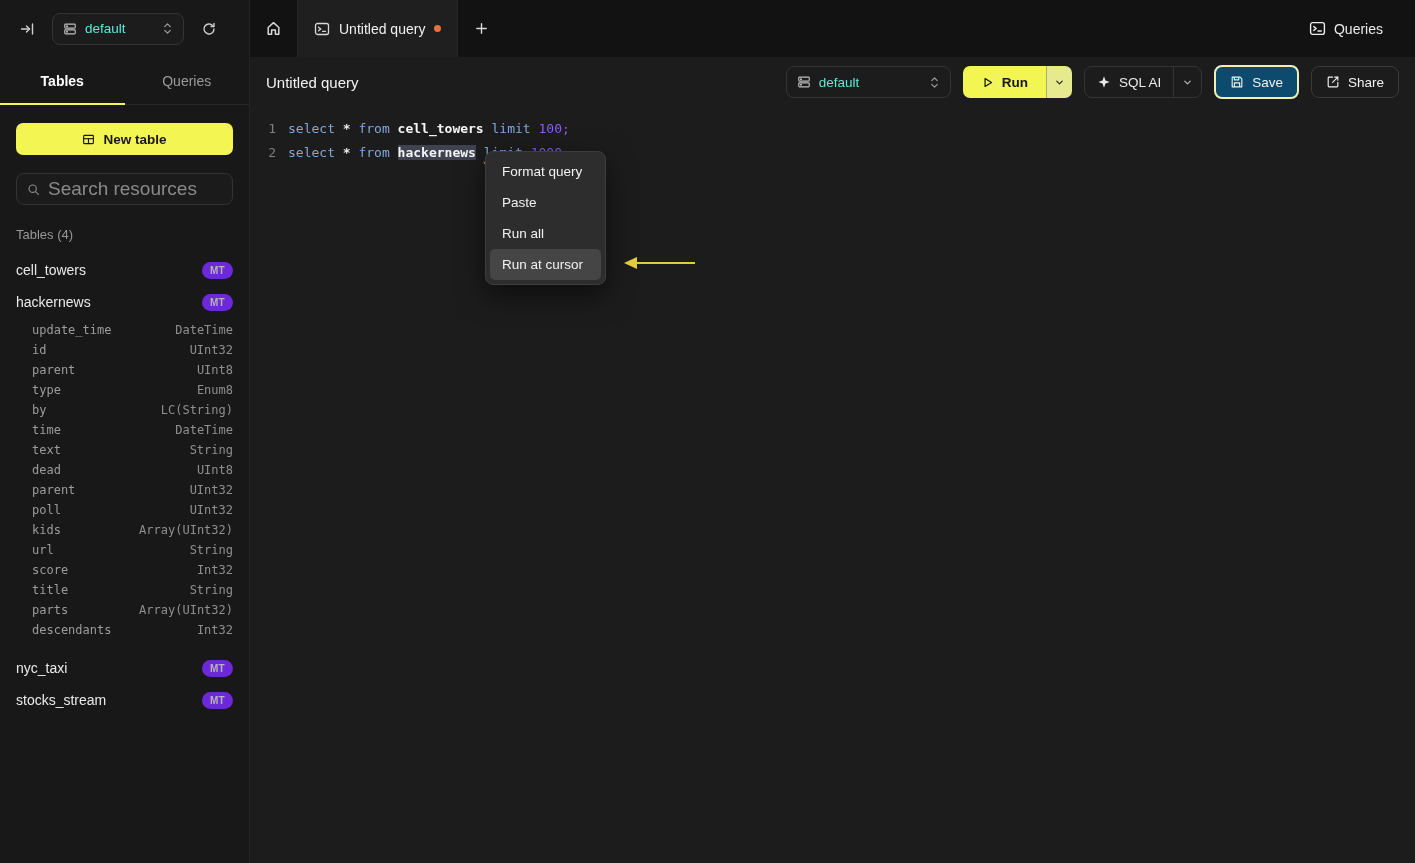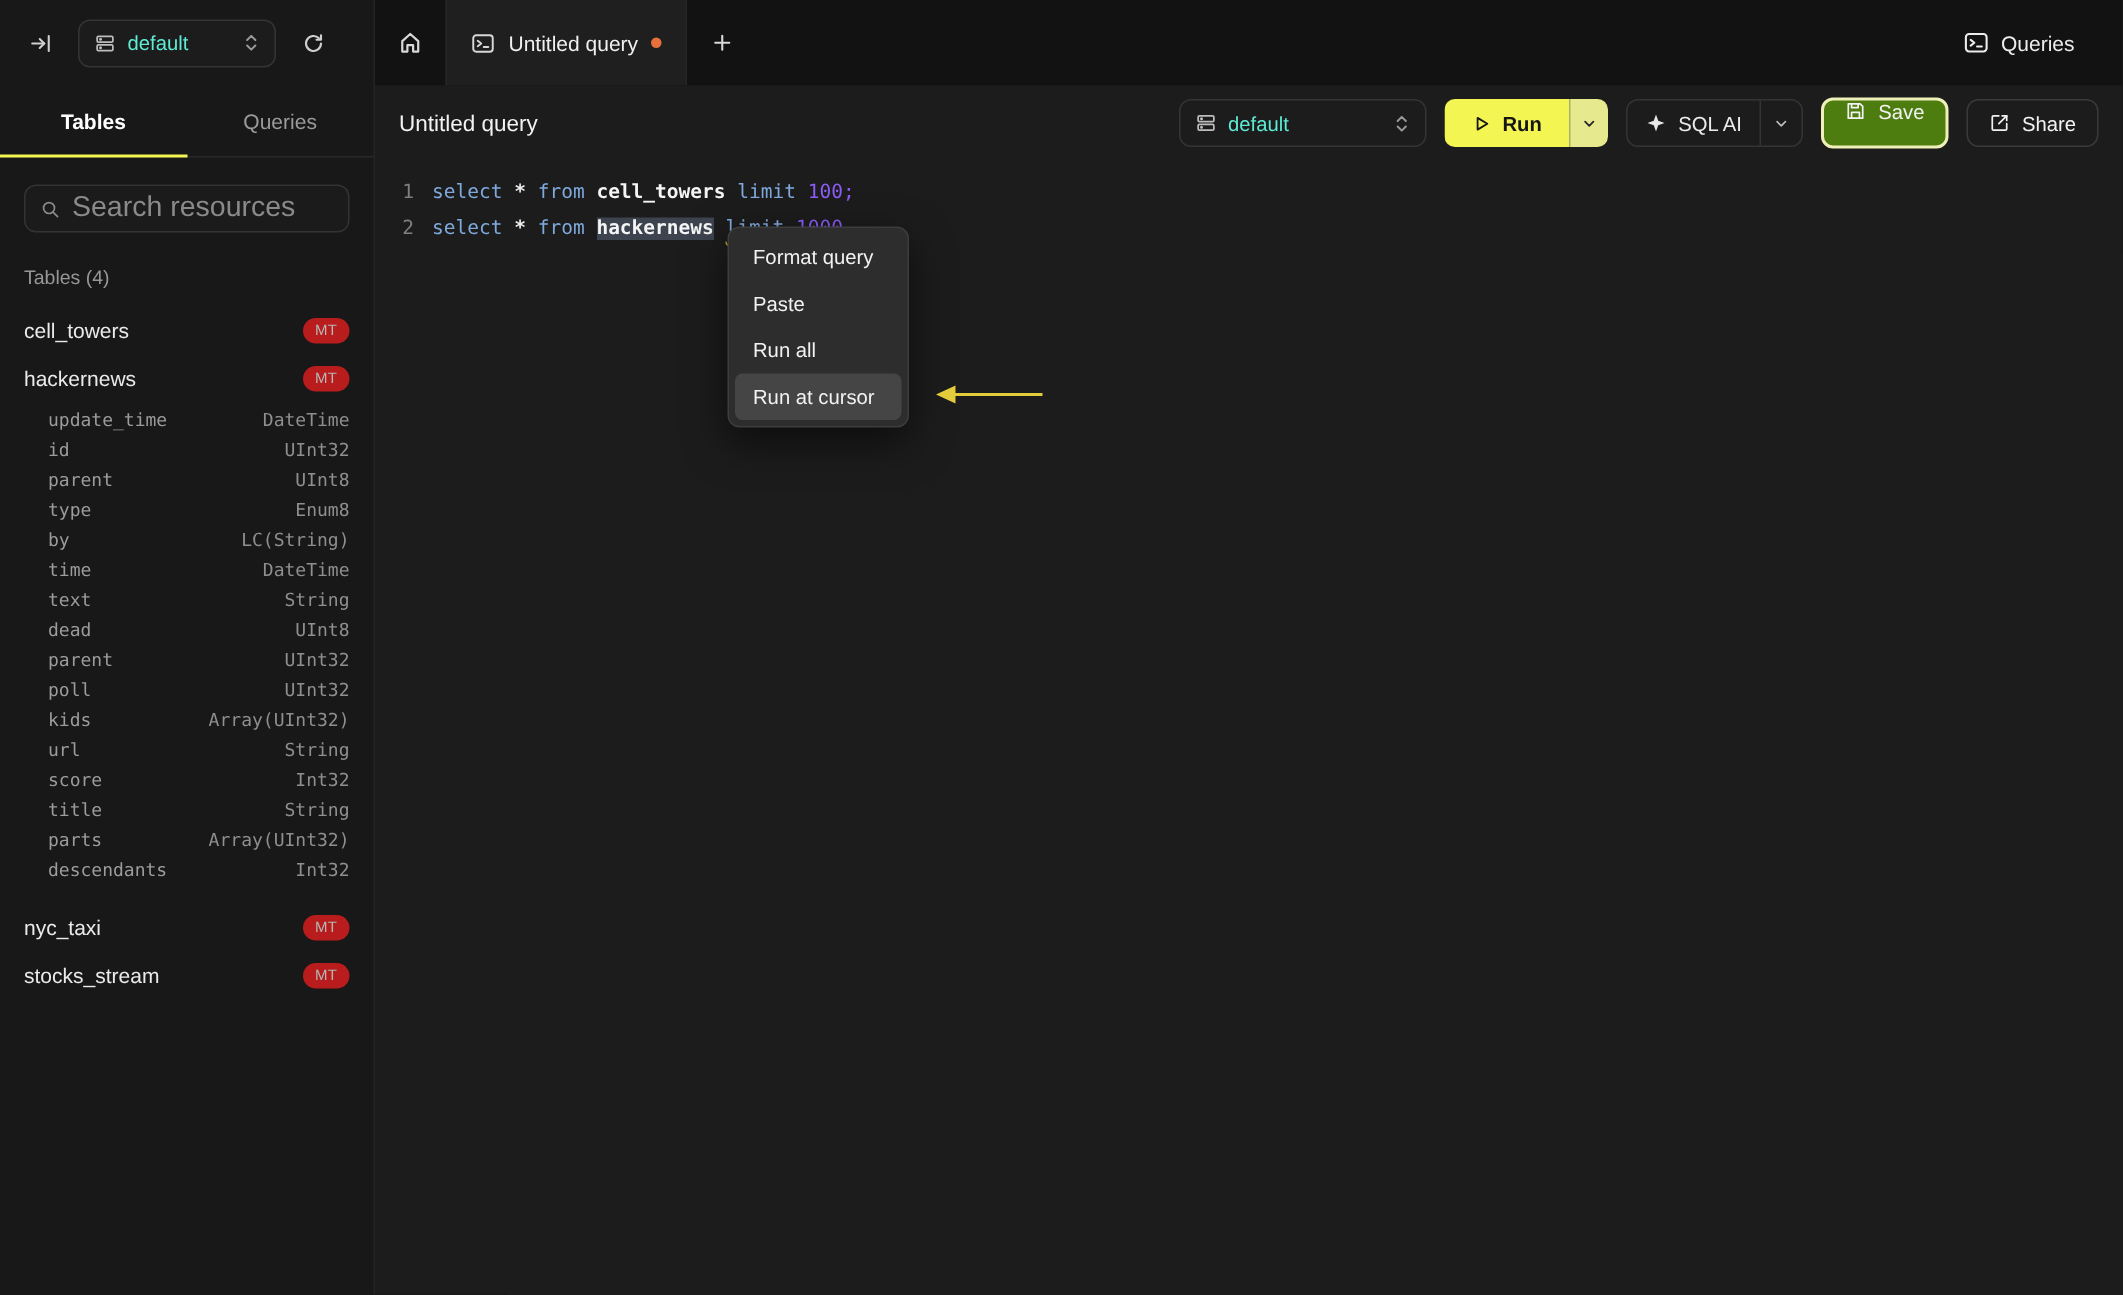--- a/index.html
+++ b/index.html
@@ -33,40 +33,40 @@
   .sidebar-tab { flex:1; display:flex; align-items:center; justify-content:center; font-size:14px; color:#9a9a9a; cursor:pointer; position:relative;text-align:center; }
   .sidebar-tab.active { color:#ffffff; font-weight:700; }
   .sidebar-tab.active::after { content:""; position:absolute; left:0; right:0; bottom:-1px; height:2px; background:#f3f553; }
   .new-table-btn { margin:18px 16px 0; height:32px; width:calc(100% - 32px); background:#f3f553; color:#161616; border:none; border-radius:7px; display:flex; align-items:center; justify-content:center; gap:8px; font-size:13.5px; font-weight:600; font-family:inherit; cursor:pointer; }
   .search-box { margin:18px 16px 0; height:32px; border:1px solid #333333; border-radius:8px; display:flex; align-items:center; gap:8px; padding:0 10px; color:#8a8a8a; background:#1b1b1b; }
   .search-box input { background:transparent; border:none; outline:none; color:#cfcfcf; font-size:19px; font-family:inherit; width:100%; }
   .search-box input::placeholder { color:#8a8a8a; }
   .section-header { margin:22px 16px 12px; font-size:13px; color:#979797; }
   .table-row { height:32px; padding:0 16px; display:flex; align-items:center; justify-content:space-between; cursor:pointer; }
   .table-name { font-size:14px; font-weight:500; color:#eaeaea; }
-  .badge { background:#b91c1c; color:#b5b5b5; font-size:10px; font-weight:400; padding:3px 8px; border-radius:10px; letter-spacing:.3px; }
+  .badge { background:#6d28d9; color:#b5b5b5; font-size:10px; font-weight:700; padding:3px 8px; border-radius:10px; letter-spacing:.3px; }
   .engine-line { padding:2px 16px 8px 32px; font-size:12.5px; color:#8d8d8d; }
   .columns { padding:2px 16px 12px 32px; }
   .col-row { height:20px; display:flex; align-items:center; justify-content:space-between; font-family:"DejaVu Sans Mono", monospace; font-size:12px; }
   .col-name { color:#9c9c9c; }
   .col-type { color:#8f8f8f; }
 
   
   .main { position:absolute; top:57px; left:250px; right:0; bottom:0; background:#1c1c1c; }
   .main-header { height:50px; display:flex; align-items:center; justify-content:space-between; padding:0 16px; }
   .main-title { font-size:15px; color:#f2f2f2; }
   .toolbar { display:flex; align-items:center; gap:12px; }
   .toolbar-db { width:165px; }
   .run-btn { display:flex; height:32px; border-radius:7px; overflow:hidden; cursor:pointer; }
   .run-main { background:#f3f553; color:#161616; display:flex; align-items:center; gap:8px; padding:0 18px; font-size:13.5px; font-weight:600; }
   .run-caret { width:26px; background:#e7e98f; border-left:1px solid rgba(0,0,0,.25); display:flex; align-items:center; justify-content:center; color:#2a2a2a; }
   .sqlai-btn { height:32px; border:1px solid #343434; border-radius:8px; display:flex; background:#1c1c1c; cursor:pointer; }
   .sqlai-left { display:flex; align-items:center; gap:8px; padding:0 12px; font-size:13.5px; color:#ececec; }
   .sqlai-caret { width:28px; height:100%; border-left:1px solid #343434; display:flex; align-items:center; justify-content:center; color:#bdbdbd; }
-  .save-btn { height:34px; border:2px solid #eff0b8; border-radius:8px; background:#4d7c0f; color:#f2f2f2; display:flex; align-items:flex-start; gap:8px; padding:0 14px; font-size:13.5px; font-weight:500; font-family:inherit; cursor:pointer; }
+  .save-btn { height:34px; border:2px solid #eff0b8; border-radius:8px; background:#0c4a6e; color:#f2f2f2; display:flex; align-items:center; gap:8px; padding:0 14px; font-size:13.5px; font-weight:500; font-family:inherit; cursor:pointer; }
   .share-btn { height:32px; border:1px solid #3a3a3a; border-radius:8px; background:#1c1c1c; color:#f2f2f2; display:flex; align-items:center; gap:8px; padding:0 14px; font-size:13.5px; font-family:inherit; cursor:pointer; }
 
   
   .editor { padding-top:10px; font-family:"DejaVu Sans Mono", monospace; font-size:13px; line-height:24px; }
   .code-line { display:flex; white-space:pre; }
   .line-no { width:26px; text-align:right; color:#7f7f7f; flex:none; margin-right:12px; }
   .tok.plain { color:#d8d8d8; }
   .tok.keyword { color:#7fa9dc; }
   .tok.number { color:#8b5cf6; }
   .tok.table { color:#f5f5f5; font-weight:700; }
@@ -168,20 +168,30 @@
 <div class="sidebar">
   <div class="sidebar-tabs">
     <div class="sidebar-tab active">
       <span>Tables</span>
     </div>
     <div class="sidebar-tab">
       <span>Queries</span>
     </div>
   </div>
 
+  <button class="new-table-btn">
+    <span>
+      <svg width="13" height="13" viewBox="0 0 16 16" fill="none" stroke="#161616" stroke-width="1.4" stroke-linejoin="round">
+          <rect x="2" y="3" width="12" height="10" rx="1"></rect>
+          <path d="M2 7h12"></path>
+          <path d="M8 7v6"></path>
+        </svg>
+    </span>
+    <span>New table</span>
+  </button>
 
   <div class="search-box">
     <span>
       <svg width="13" height="13" viewBox="0 0 16 16" fill="none" stroke="#8a8a8a" stroke-width="1.4" stroke-linecap="round">
           <circle cx="7" cy="7" r="4.5"></circle>
           <path d="M10.5 10.5L14 14"></path>
         </svg>
     </span>
     <input type="text" placeholder="Search resources" style="">
   </div>

